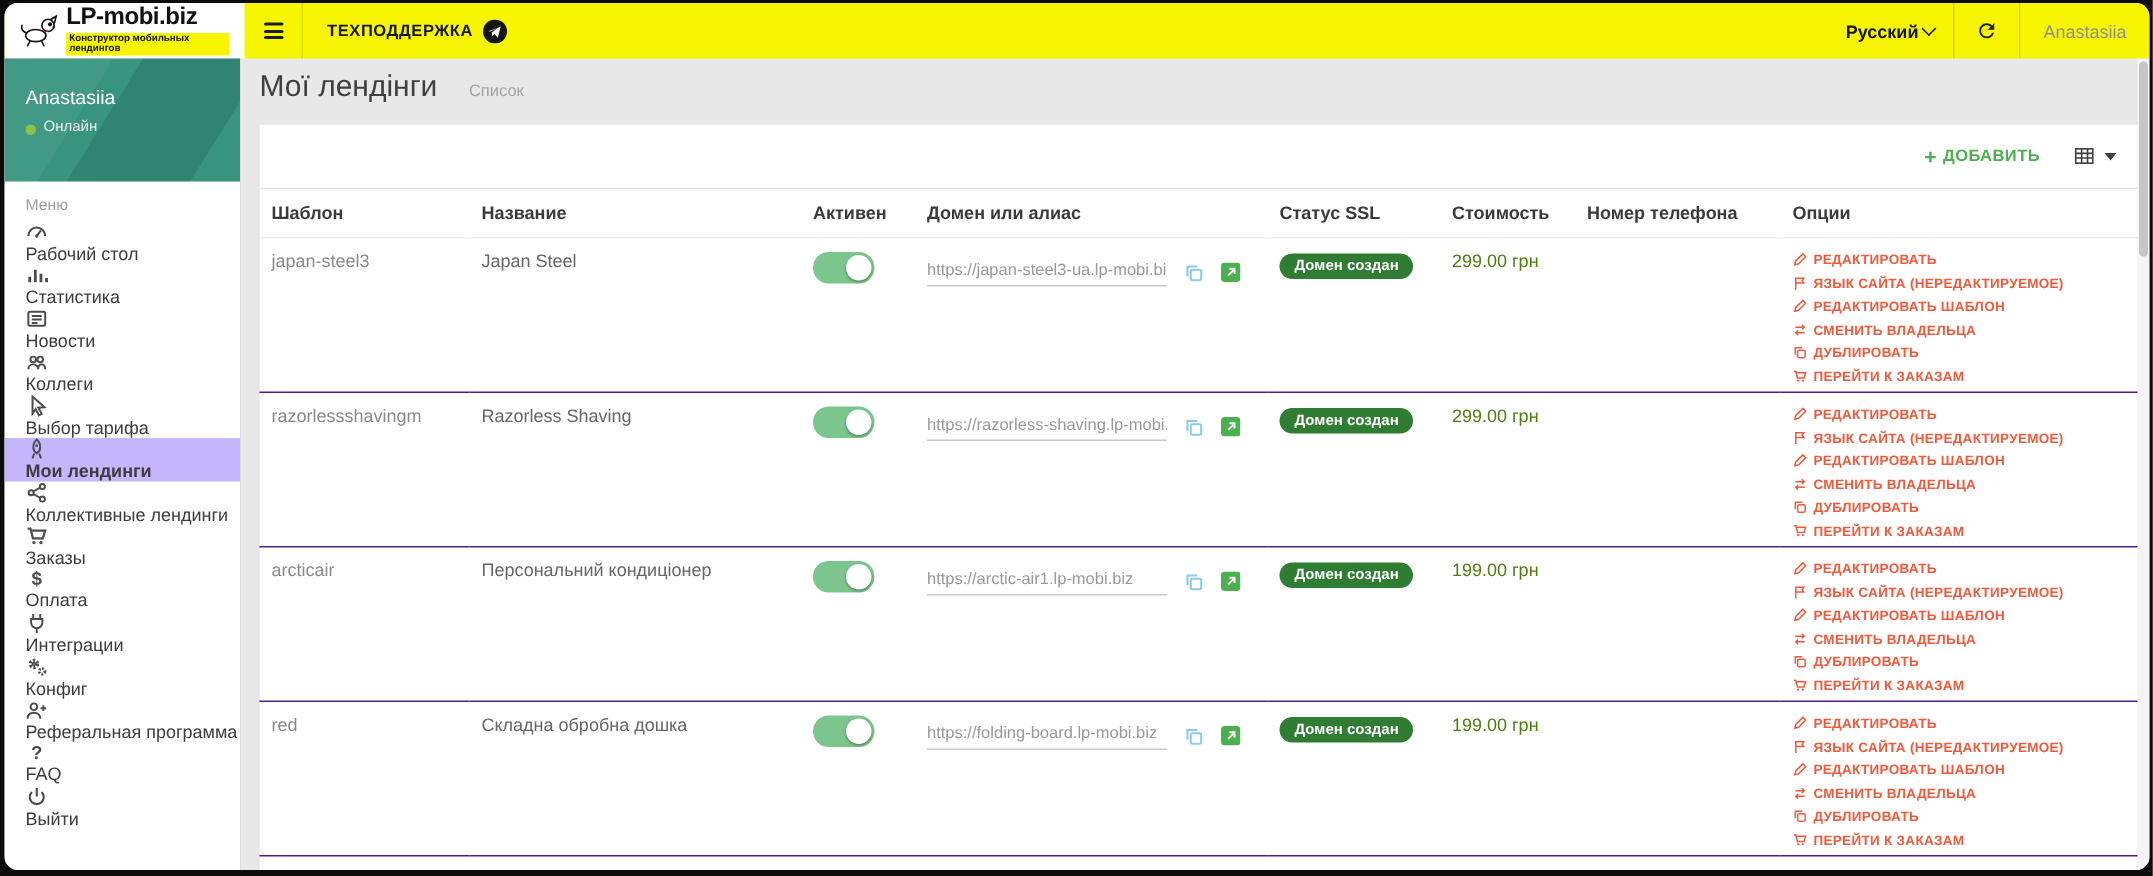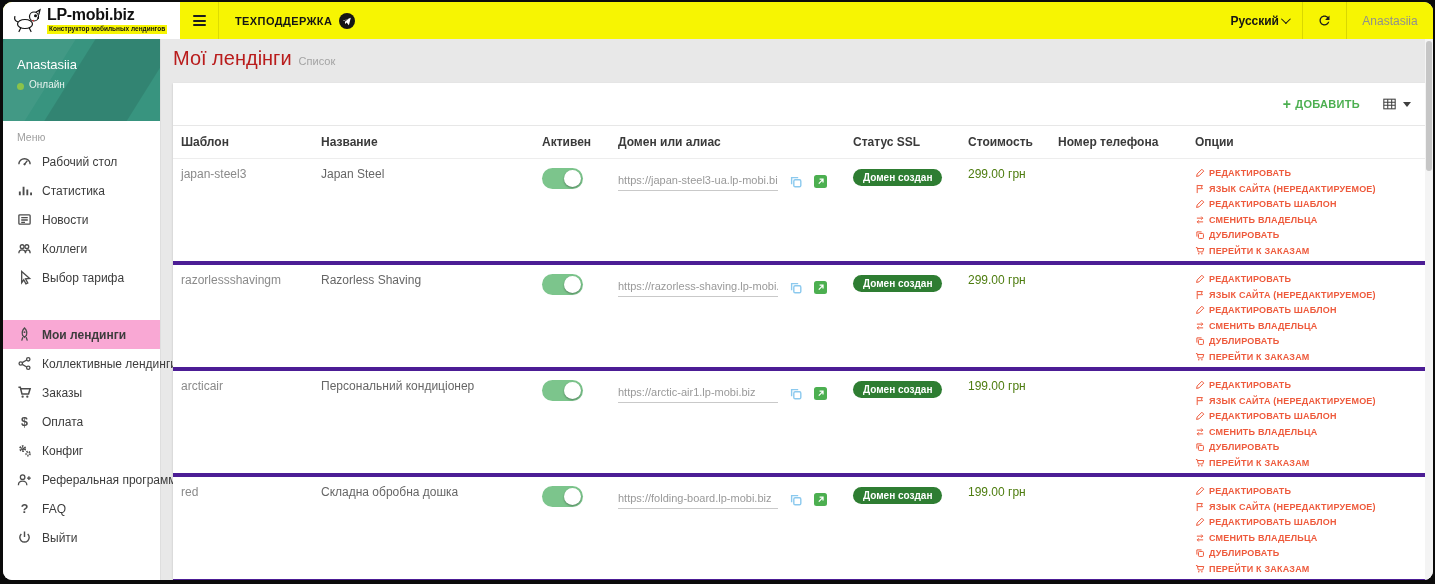--- a/index.html
+++ b/index.html
@@ -1,20 +1,20 @@
 <!DOCTYPE html>
 <html><head>
 <meta charset="utf-8">
 <style>
   html,body{margin:0;padding:0;width:1435px;height:584px;background:#0b0b0b;font-family:"Liberation Sans",sans-serif;overflow:hidden;}
   .window{position:absolute;left:3px;top:2px;right:2px;bottom:4px;border-radius:9px;overflow:hidden;background:#e8e8e8;display:flex;flex-direction:column;}
 
   
   .topbar{height:37px;flex:none;background:#F7F502;display:flex;align-items:stretch;}
-  .logo-area{width:177px;flex:none;background:#fff;display:flex;align-items:center;padding:0 10px;box-sizing:border-box;}
+  .logo-area{width:160px;flex:none;background:#fff;display:flex;align-items:center;padding:0 10px;box-sizing:border-box;}
   .logo-text{display:flex;flex-direction:column;line-height:1;margin-left:4px;}
   .logo-title{font-size:16px;font-weight:bold;color:#111;letter-spacing:-0.3px;}
   .logo-tagline{font-size:6.5px;font-weight:bold;color:#111;background:#F7F502;padding:1px 2px;margin-top:2px;align-self:flex-start;}
   .burger-btn{width:38px;flex:none;display:flex;flex-direction:column;justify-content:center;align-items:center;gap:2.5px;border-right:1px solid rgba(0,0,0,.10);cursor:pointer;}
   .burger-btn i{display:block;width:13px;height:2px;background:#1c1c1c;border-radius:1px;}
   .support{display:flex;align-items:center;gap:7px;padding:0 16px;font-size:11px;font-weight:bold;color:#151515;letter-spacing:.4px;cursor:pointer;}
   .tb-spacer{flex:1;}
   .tb-seg{display:flex;align-items:center;padding:0 14px;border-left:1px solid rgba(0,0,0,.12);cursor:pointer;}
   .lang{font-size:12px;font-weight:bold;color:#161616;border-left:none;gap:2px;}
   .chev{width:6px;height:6px;border-right:1.5px solid #161616;border-bottom:1.5px solid #161616;transform:rotate(45deg) translateY(-2px);display:inline-block;}
@@ -23,40 +23,40 @@
   
   .body-row{flex:1;display:flex;min-height:0;}
   .sidebar{width:157px;flex:none;background:#ffffff;border-right:1px solid #dedede;display:flex;flex-direction:column;}
   .user-card{height:82px;flex:none;position:relative;overflow:hidden;background:#38947F;padding:18px 0 0 14px;box-sizing:border-box;}
   .user-card .stripe1{position:absolute;top:-30px;left:55px;width:70px;height:200px;background:rgba(0,0,0,.10);transform:rotate(32deg);}
   .user-card .stripe2{position:absolute;top:-40px;left:-30px;width:60px;height:200px;background:rgba(255,255,255,.05);transform:rotate(32deg);}
   .user-name{position:relative;color:#fff;font-size:13px;}
   .user-status{position:relative;display:flex;align-items:flex-end;gap:5px;margin-top:7px;color:#e9f3ef;font-size:10px;}
   .online-dot{width:7px;height:7px;border-radius:50%;background:#8BC34A;display:inline-block;}
   .menu-label{padding:10px 14px 4px;font-size:10.5px;color:#9e9e9e;}
-  .menu-item{display:flex;align-items:center;height:29px;padding:0 14px;font-size:12px;color:#3c3c3c;cursor:pointer;white-space:nowrap;}
-  .menu-item.selected{background:#f9a8d4;font-weight:bold;margin-top:28px;}
+  .menu-item{display:flex;height:29px;padding:0 14px;font-size:12px;color:#3c3c3c;cursor:pointer;white-space:nowrap;flex-direction:column;}
+  .menu-item.selected{background:#c4b5fd;font-weight:bold;}
   .si{width:15px;height:15px;margin-right:10px;color:#4c4c4c;flex:none;}
   .si-txt{width:15px;margin-right:10px;font-weight:bold;color:#4c4c4c;text-align:center;font-size:12.5px;flex:none;}
 
   
   .main{flex:1;min-width:0;padding:8px 0 0 0;position:relative;}
   .page-head{margin:0 12px 11px;line-height:22px;}
-  .page-title{font-size:20px;color:#b91c1c;font-weight:normal;display:inline;}
-  .page-subtitle{font-size:11px;color:#a3a3a3;margin-left:7px;}
+  .page-title{font-size:20px;color:#404040;font-weight:normal;display:inline;}
+  .page-subtitle{font-size:11px;color:#a3a3a3;margin-left:21px;}
   .card{background:#fff;margin:0 12px 0 12px;margin-right:4px;box-shadow:0 1px 2px rgba(0,0,0,.18);min-height:600px;}
   .card-toolbar{height:42px;display:flex;align-items:center;justify-content:flex-end;gap:22px;padding:0 18px;border-bottom:1px solid #e7e7e7;}
   .add-btn{display:flex;align-items:center;gap:4px;color:#4CAF50;font-size:11px;font-weight:bold;letter-spacing:.3px;cursor:pointer;}
   .add-plus{font-size:14px;font-weight:bold;line-height:1;}
   .view-btn{display:flex;align-items:center;gap:6px;cursor:pointer;color:#3f3f3f;}
   .caret-down{width:0;height:0;border-left:4px solid transparent;border-right:4px solid transparent;border-top:5px solid #3f3f3f;}
 
   table{border-collapse:collapse;width:100%;table-layout:fixed;}
   th{font-size:12px;color:#3a3a3a;font-weight:bold;text-align:left;padding:9px 8px;border-bottom:1px solid #ededed;white-space:nowrap;overflow:hidden;}
-  tr.data-row{height:103px;border-bottom:4px solid #4c1d95;}
+  tr.data-row{height:103px;border-bottom:1px solid #4c1d95;}
   td{vertical-align:top;padding:8px 8px 0 8px;overflow:hidden;}
   .c-tpl{font-size:12px;color:#8a8a8a;}
   .c-name{font-size:12px;color:#666;}
   .toggle{width:41px;height:21px;border-radius:11px;background:#7CC58C;position:relative;cursor:pointer;margin-top:1px;}
   .toggle::after{content:"";position:absolute;right:2px;top:2px;width:17px;height:17px;border-radius:50%;background:#fff;box-shadow:0 1px 2px rgba(0,0,0,.35);}
   .domain-wrap{display:flex;align-items:center;gap:11px;margin-top:5px;}
   .domain-input{width:160px;flex:none;border:0;border-bottom:1px solid #c9c9c9;font-size:11px;color:#999;padding:2px 0 4px;background:transparent;font-family:"Liberation Sans",sans-serif;outline:none;}
   .ic-copy{width:14px;height:14px;color:#8bc9ee;cursor:pointer;flex:none;}
   .ic-ext{width:13px;height:13px;cursor:pointer;flex:none;}
   .badge{display:inline-block;background:#2E7D32;color:#fff;font-size:10px;font-weight:bold;padding:3px 10px;border-radius:11px;margin-top:2px;white-space:nowrap;}
@@ -229,20 +229,28 @@
             <use href="#sym-cart"></use>
           </svg>
         <span>Заказы</span>
       </div>
       <div class="menu-item">
         <span class="si-txt">$</span>
         <span>Оплата</span>
       </div>
       <div class="menu-item">
         <svg class="si" viewBox="0 0 16 16">
+            <g fill="none" stroke="currentColor" stroke-width="1.4">
+              <path d="M5.5 1.5V5M10.5 1.5V5M4 5h8v2.5a4 4 0 0 1-8 0V5zM8 11.5V15"></path>
+            </g>
+          </svg>
+        <span>Интеграции</span>
+      </div>
+      <div class="menu-item">
+        <svg class="si" viewBox="0 0 16 16">
             <g fill="none" stroke="currentColor">
               <circle cx="6" cy="6" r="2.6" stroke-width="2.2" stroke-dasharray="1.6 1.2"></circle>
               <circle cx="6" cy="6" r="1" stroke-width="1.2"></circle>
               <circle cx="11.8" cy="11.3" r="2" stroke-width="2" stroke-dasharray="1.3 1"></circle>
             </g>
           </svg>
         <span>Конфиг</span>
       </div>
       <div class="menu-item">
         <svg class="si" viewBox="0 0 16 16">

